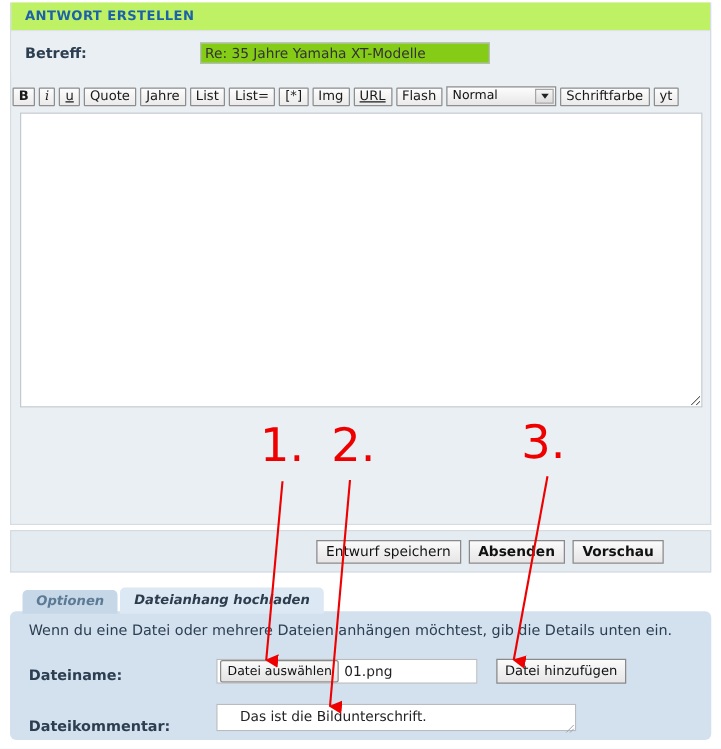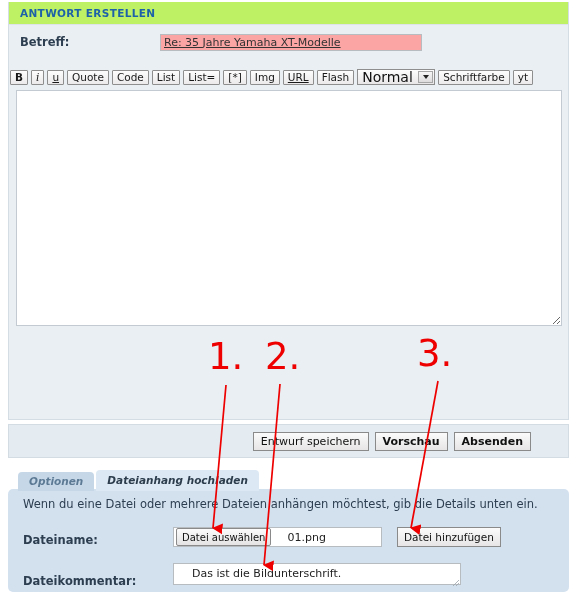--- a/index.html
+++ b/index.html
@@ -48,32 +48,31 @@
     background: #eaeff3;
   }
   .subject-label {
     font-weight: bold;
     color: #2c3e50;
     font-size: 11.5px;
     width: 140px;
     flex: 0 0 140px;
   }
   .subject-input {
-    width: 262px;
+    width: 232px;
     height: 17px;
     line-height: 17px;
-    background: #fca5a5;
+    background: #84cc16;
     border: 1px solid #b7bcc1;
     font-family: "DejaVu Sans", "Liberation Sans", sans-serif;
     font-size: 11px;
     color: #333;
     padding: 0 3px;
     box-sizing: border-box;
     outline: none;
-    text-decoration: underline;
   }
 
   
   .toolbar {
     position: absolute;
     left: 10px;
     top: 69px;
     display: flex;
     align-items: center;
     gap: 3px;
@@ -97,22 +96,22 @@
     white-space: nowrap;
   }
   .tbtn.b { font-weight: bold; }
   .tbtn.i { font-style: italic; font-family: "DejaVu Serif", "Liberation Serif", serif; }
   .tbtn.u { text-decoration: underline; }
   .tbtn.url { text-decoration: underline; }
   .tselect {
     background: linear-gradient(#fdfdfd, #e8e6e6);
     border: 1px solid #8e8e8e;
     height: 16px;
-    width: 78px;
-    font-size: 14px;
+    width: 88px;
+    font-size: 10px;
     line-height: 14px;
     color: #111;
     display: flex;
     align-items: flex-start;
     padding-left: 4px;
     box-sizing: border-box;
     position: relative;
     cursor: pointer;
   }
   .tselect .arrowbox {
@@ -249,21 +248,21 @@
   }
   .file-input {
     width: 209px;
     height: 20px;
     background: #ffffff;
     border: 1px solid #b7bcc1;
     box-sizing: border-box;
     display: flex;
     align-items: center;
     padding-left: 2px;
-    gap: 16px;
+    gap: 4px;
   }
   .choose-btn {
     background: linear-gradient(#fbfbfb, #e5e3e3);
     border: 1px solid #8a8a8a;
     border-radius: 2px;
     height: 16px;
     line-height: 15px;
     padding: 0 5px;
     font-size: 10px;
     color: #111;
@@ -340,43 +339,43 @@
     <span class="subject-label">Betreff:</span>
     <input class="subject-input" type="text" value="Re: 35 Jahre Yamaha XT-Modelle" style="">
   </div>
 </div>
 
 <div class="toolbar">
   <div class="tbtn b">B</div>
   <div class="tbtn i">i</div>
   <div class="tbtn u">u</div>
   <div class="tbtn">Quote</div>
-  <div class="tbtn">Code</div>
+  <div class="tbtn">Jahre</div>
   <div class="tbtn">List</div>
   <div class="tbtn">List=</div>
   <div class="tbtn">[*]</div>
   <div class="tbtn">Img</div>
   <div class="tbtn url">URL</div>
   <div class="tbtn">Flash</div>
   <div class="tselect">
     <span>Normal</span>
     <span class="arrowbox">
         <span class="caret"></span>
       </span>
   </div>
   <div class="tbtn">Schriftfarbe</div>
   <div class="tbtn">yt</div>
 </div>
 
 <textarea class="msg-area" style=""></textarea>
 
 <div class="btn-bar">
   <div class="sbtn">Entwurf speichern</div>
+  <div class="sbtn strong">Absenden</div>
   <div class="sbtn strong">Vorschau</div>
-  <div class="sbtn strong">Absenden</div>
 </div>
 
 <div class="tabs">
   <div class="tab inactive">Optionen</div>
   <div class="tab active">Dateianhang hochladen</div>
 </div>
 
 <div class="attach-panel">
   <div class="attach-note">Wenn du eine Datei oder mehrere Dateien anhängen möchtest, gib die Details unten ein.</div>
 

